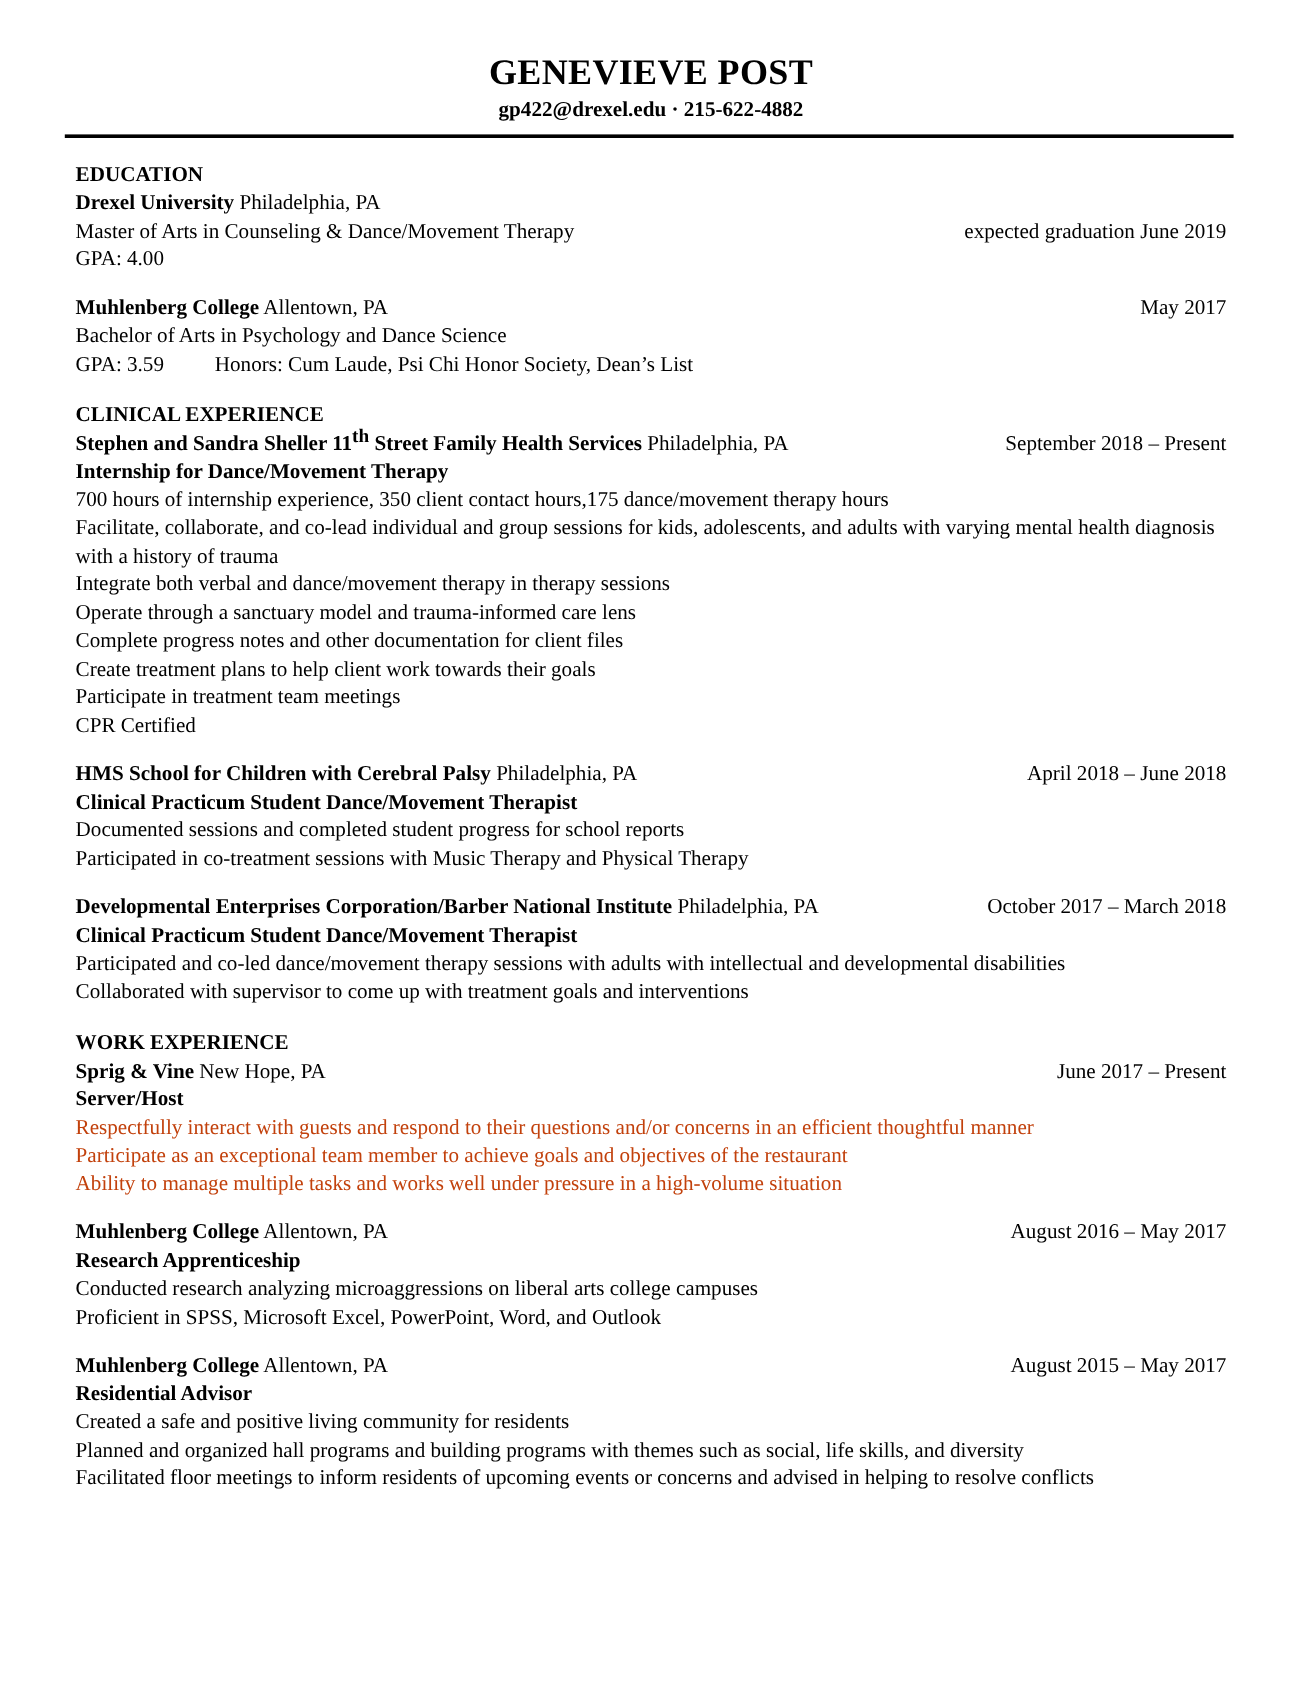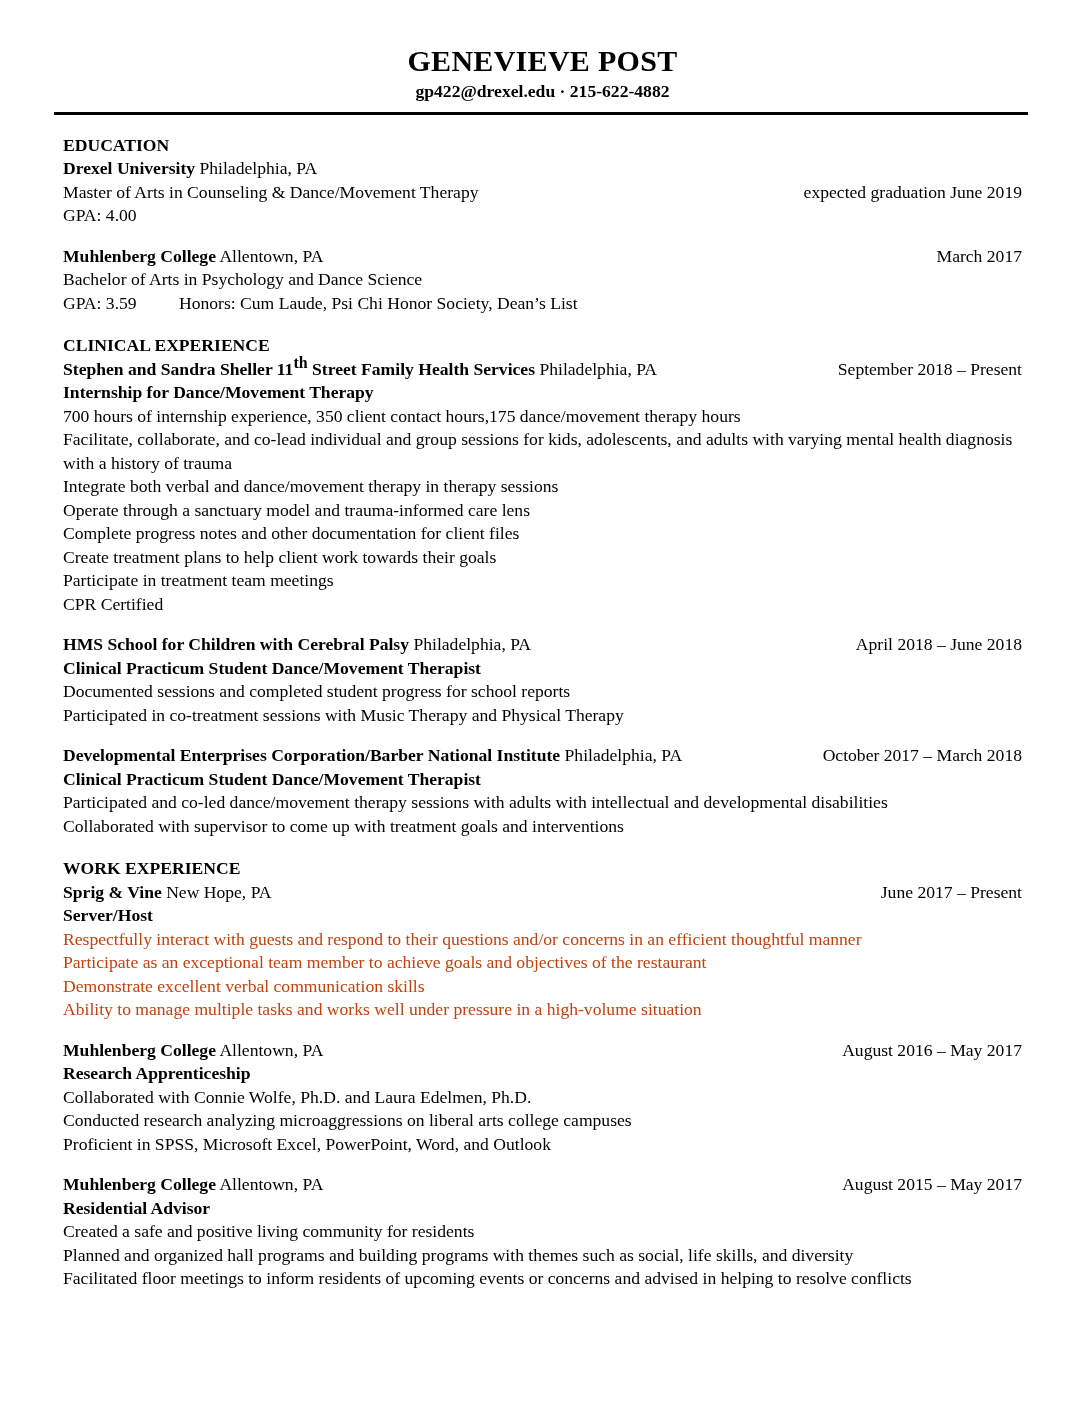--- a/index.html
+++ b/index.html
@@ -75,21 +75,21 @@
       <div class="row">
         <div class="left">Master of Arts in Counseling &amp; Dance/Movement Therapy</div>
         <div class="date">expected graduation June 2019</div>
       </div>
       <div>GPA: 4.00</div>
     </div>
 
     <div class="block">
       <div class="row">
         <div class="left"><span class="b">Muhlenberg College</span> <span>Allentown, PA</span></div>
-        <div class="date">March 2017</div>
+        <div class="date">May 2017</div>
       </div>
       <div>Bachelor of Arts in Psychology and Dance Science</div>
       <div><span class="gpa-cell">GPA: 3.59</span><span>Honors: Cum Laude, Psi Chi Honor Society, Dean’s List</span></div>
     </div>
   </div>
 
   <div class="section">
     <div class="heading">CLINICAL EXPERIENCE</div>
 
     <div>
@@ -133,31 +133,29 @@
     <div class="heading">WORK EXPERIENCE</div>
 
     <div>
       <div class="row">
         <div class="left"><span class="b">Sprig &amp; Vine</span> <span>New Hope, PA</span></div>
         <div class="date">June 2017 – Present</div>
       </div>
       <div class="b">Server/Host</div>
       <div class="muted">Respectfully interact with guests and respond to their questions and/or concerns in an efficient thoughtful manner</div>
       <div class="muted">Participate as an exceptional team member to achieve goals and objectives of the restaurant</div>
-      <div class="muted">Demonstrate excellent verbal communication skills</div>
       <div class="muted">Ability to manage multiple tasks and works well under pressure in a high-volume situation</div>
     </div>
 
     <div class="block">
       <div class="row">
         <div class="left"><span class="b">Muhlenberg College</span> <span>Allentown, PA</span></div>
         <div class="date">August 2016 – May 2017</div>
       </div>
       <div class="b">Research Apprenticeship</div>
-      <div>Collaborated with Connie Wolfe, Ph.D. and Laura Edelmen, Ph.D.</div>
       <div>Conducted research analyzing microaggressions on liberal arts college campuses</div>
       <div>Proficient in SPSS, Microsoft Excel, PowerPoint, Word, and Outlook</div>
     </div>
 
     <div class="block">
       <div class="row">
         <div class="left"><span class="b">Muhlenberg College</span> <span>Allentown, PA</span></div>
         <div class="date">August 2015 – May 2017</div>
       </div>
       <div class="b">Residential Advisor</div>

